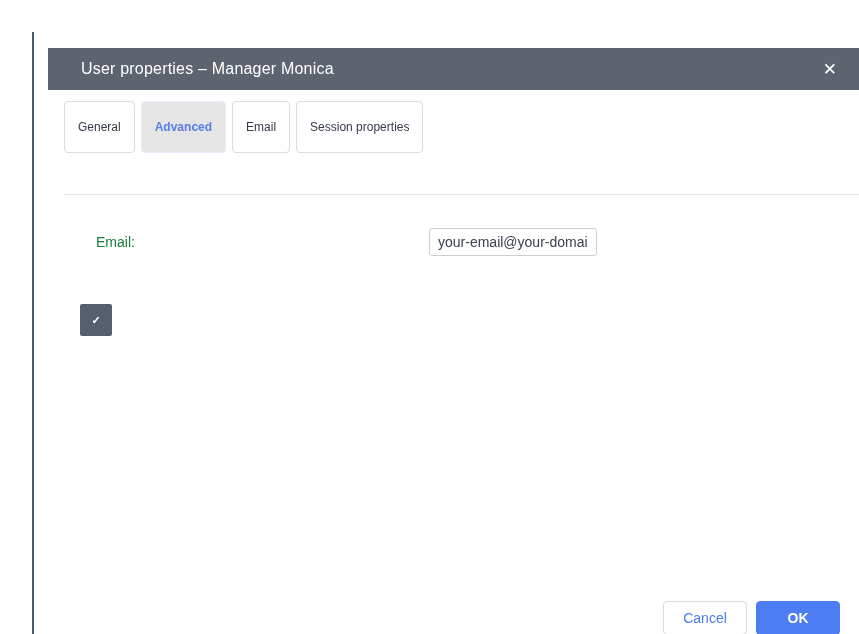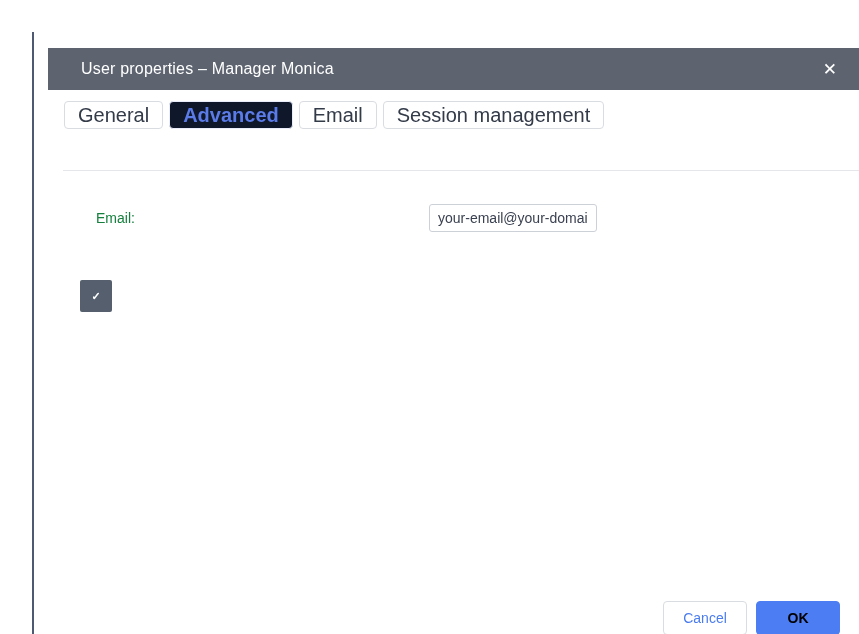--- a/index.html
+++ b/index.html
@@ -43,36 +43,36 @@
     cursor: pointer;
     padding: 2px 4px;
     font-family: "Liberation Sans", sans-serif;
   }
   .tabbar {
     display: flex;
     gap: 6px;
     padding: 11px 12px 0 14px;
   }
   .tab {
-    height: 28px;
+    height: 52px;
     display: flex;
     align-items: center;
     padding: 0 13px;
     background: #ffffff;
     border: 1px solid #d9dce1;
     border-radius: 4px;
-    font-size: 20px;
+    font-size: 12px;
     font-weight: 500;
     color: #333a48;
     cursor: pointer;
     font-family: "Liberation Sans", sans-serif;
     white-space: nowrap;
   }
   .tab.active {
-    background: #0f172a;
+    background: #e5e5e5;
     border-color: #e9edfc;
     color: #5a7be8;
     font-weight: 700;
   }
   .separator {
     margin: 9px 12px 0 13px;
     border-bottom: 1px solid #e5e6e9;
   }
   .form {
     padding: 7px 14px 0 14px;
@@ -136,41 +136,41 @@
   }
   .btn-cancel {
     background: #ffffff;
     border: 1px solid #d9dce1;
     color: #4a7cf0;
     font-weight: 400;
   }
   .btn-ok {
     background: #4c7df2;
     border: 1px solid #4c7df2;
-    color: #000000;
+    color: #ffffff;
     font-weight: 700;
   }
 </style>
 </head>
 <body>
 
 <div class="dialog">
 
   <div class="titlebar">
     <span class="title">User properties – Manager Monica</span>
     <button class="close-btn">
       <span>✕</span>
     </button>
   </div>
 
   <div class="tabbar">
     <div class="tab">General</div>
     <div class="tab active">Advanced</div>
     <div class="tab">Email</div>
-    <div class="tab">Session management</div>
+    <div class="tab">Session properties</div>
   </div>
 
   <div class="separator"></div>
 
   <div class="form">
     <div class="form-row">
       <span class="form-label">Email:</span>
       <input class="text-input" type="text" value="your-email@your-domain" style="">
     </div>
     <div class="form-row">

